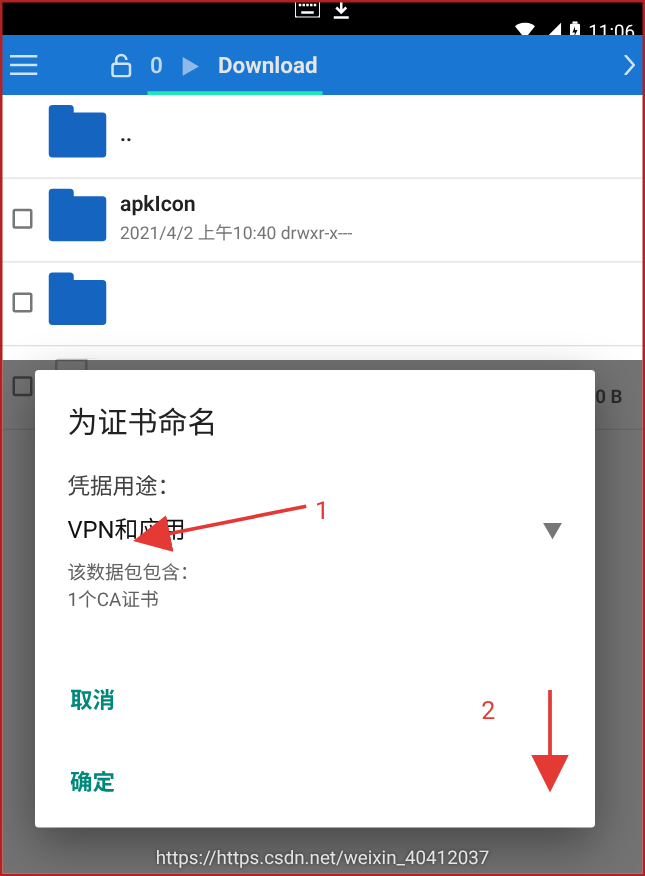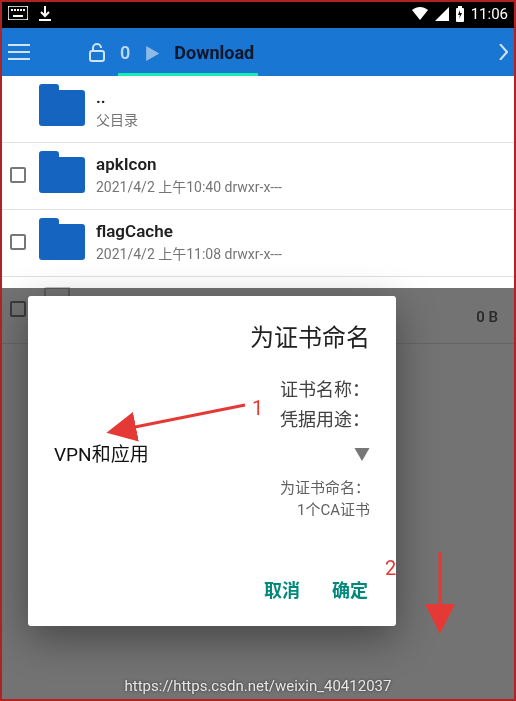--- a/index.html
+++ b/index.html
@@ -1,30 +1,30 @@
 <!DOCTYPE html>
 <html><head>
 <meta charset="utf-8">
 <style>
   * { box-sizing: border-box; margin: 0; padding: 0; }
   html, body { width: 516px; height: 701px; font-family: Roboto, "Noto Sans CJK SC", sans-serif; overflow: hidden; position: relative; background:#fff; }
   .frame { position:absolute; inset:0; border:2px solid #b22222; }
 
   
-  .statusbar { height:28px; background:#000; color:#fff; display:flex; align-items:center; padding:0 8px; font-size:15px; }
+  .statusbar { height:28px; background:#000; color:#fff; display:flex; align-items:center; padding:0 8px; font-size:15px;flex-direction:column; }
   .sb-left { display:flex; gap:10px; }
   .sb-right { margin-left:auto; display:flex; align-items:center; gap:6px; }
   .sb-icon svg { display:block; }
 
   
   .appbar { height:48px; background:#1976d2; color:#cfe3f9; display:flex; align-items:center; padding:0 8px; gap:14px; position:relative;}
   .appbar .ham svg, .appbar .lock svg, .appbar .chev svg { display:block; }
   .appbar .crumb-num { color:#bfd7f2; font-weight:600; font-size:18px; }
   .appbar .crumb-sep { color:#8fb9e6; }
-  .appbar .crumb-text { color:#0f172a; font-weight:700; font-size:18px; }
+  .appbar .crumb-text { color:#e5e5e5; font-weight:700; font-size:18px; }
   .appbar .chev { margin-left:auto; }
   .appbar .accent { position:absolute; left:118px; bottom:0; width:140px; height:3px; background:#1de9b6; }
 
   
   .list { background:#fff; }
   .row { display:flex; align-items:center; padding:8px 10px 10px 8px; border-bottom:1px solid #e0e0e0; gap:10px; }
   .row .cb { width:20px; display:flex; justify-content:center; }
   .row .cb .box { width:16px; height:16px; border:2px solid #777; border-radius:2px; }
   .row .thumb { width:48px; height:48px; display:flex; align-items:center; justify-content:center; }
   .folder { width:46px; height:36px; background:#1565c0; border-radius:3px; position:relative; }
@@ -35,33 +35,33 @@
   .row .meta { flex:1; }
   .row .name { font-size:17px; font-weight:600; color:#212121; }
   .row .sub { font-size:14px; color:#757575; margin-top:2px; }
   .row.partial { opacity:0.9; }
   .hang0b { position:absolute; right:18px; top:308px; color:#616161; font-size:15px; font-weight:600;}
 
   
   .scrim { position:absolute; left:2px; right:2px; top:288px; bottom:2px; background:rgba(0,0,0,0.55); }
 
   
-  .dialog { position:absolute; left:28px; top:296px; width:368px; background:#fff; border-radius:3px; box-shadow:0 12px 40px rgba(0,0,0,0.4); padding:22px 26px 18px 26px;text-align:right;}
+  .dialog { position:absolute; left:28px; top:296px; width:448px; background:#fff; border-radius:3px; box-shadow:0 12px 40px rgba(0,0,0,0.4); padding:22px 26px 18px 26px;}
   .dlg-title { font-size:24px; color:#212121; margin-bottom:22px; }
   .fld-label { font-size:18px; color:#424242; margin-bottom:4px;}
   .textfield { position:relative; margin-bottom:22px;}
   .textfield .val { font-size:20px; color:#111; padding:2px 0 6px 0; }
   .textfield .line { height:2px; background:#009688; width:100%; }
   .caret { display:inline-block; width:2px; height:22px; background:#009688; vertical-align:middle; animation:blink 1s step-end infinite; margin-left:1px;}
   @keyframes blink { 50% { opacity:0; } }
   .selectfield { display:flex; align-items:center; padding:4px 0 12px 0; }
   .selectfield .val { font-size:19px; color:#111; }
   .selectfield .dd { margin-left:auto; color:#777;}
   .hint { font-size:15px; color:#616161; line-height:1.45; }
-  .actions { display:flex; justify-content:flex-end; gap:28px; margin-top:48px; }
+  .actions { display:flex; justify-content:flex-end; gap:28px; margin-top:48px;flex-direction:column; }
   .actions .btn { font-size:18px; font-weight:600; color:#00897b; cursor:pointer; padding:6px 2px; }
 
   
   .anno { position:absolute; pointer-events:none; color:#e53935; font-size:20px; font-weight:400;}
   .watermark { position:absolute; bottom:6px; left:0; right:0; text-align:center; color:rgba(255,255,255,0.85); font-size:15px; text-shadow:0 0 3px rgba(0,0,0,0.6);}
 </style>
 </head>
 <body>
 
 <div class="statusbar">
@@ -133,21 +133,20 @@
 </div>
 
 <div class="list">
   <div class="row">
     <div class="cb"></div>
     <div class="thumb">
         <div class="folder"></div>
       </div>
     <div class="meta">
       <div class="name">..</div>
-      <div class="sub">父目录</div>
     </div>
   </div>
   <div class="row">
     <div class="cb">
         <div class="box"></div>
       </div>
     <div class="thumb">
         <div class="folder"></div>
       </div>
     <div class="meta">
@@ -155,24 +154,20 @@
       <div class="sub">2021/4/2 上午10:40   drwxr-x---</div>
     </div>
   </div>
   <div class="row">
     <div class="cb">
         <div class="box"></div>
       </div>
     <div class="thumb">
         <div class="folder"></div>
       </div>
-    <div class="meta">
-      <div class="name">flagCache</div>
-      <div class="sub">2021/4/2 上午11:08   drwxr-x---</div>
-    </div>
   </div>
   <div class="row partial">
     <div class="cb">
         <div class="box"></div>
       </div>
     <div class="thumb">
         <div class="fileicon">
           <div class="fold"></div>
         </div>
       </div>
@@ -182,30 +177,29 @@
   </div>
 </div>
 
 <div class="hang0b">0 B</div>
 
 <div class="scrim"></div>
 
 <div class="dialog">
   <div class="dlg-title">为证书命名</div>
 
-  <div class="fld-label">证书名称：</div>
 
   <div class="fld-label">凭据用途：</div>
   <div class="selectfield">
     <span class="val">VPN和应用</span>
     <span class="dd">▼</span>
   </div>
 
   <div class="hint">
-    <span>为证书命名：</span><br>
+    <span>该数据包包含：</span><br>
     <span>1个CA证书</span>
   </div>
 
   <div class="actions">
     <span class="btn">取消</span>
     <span class="btn">确定</span>
   </div>
 </div>
 
 <svg class="anno" style="left:0;top:0" width="516" height="701">

